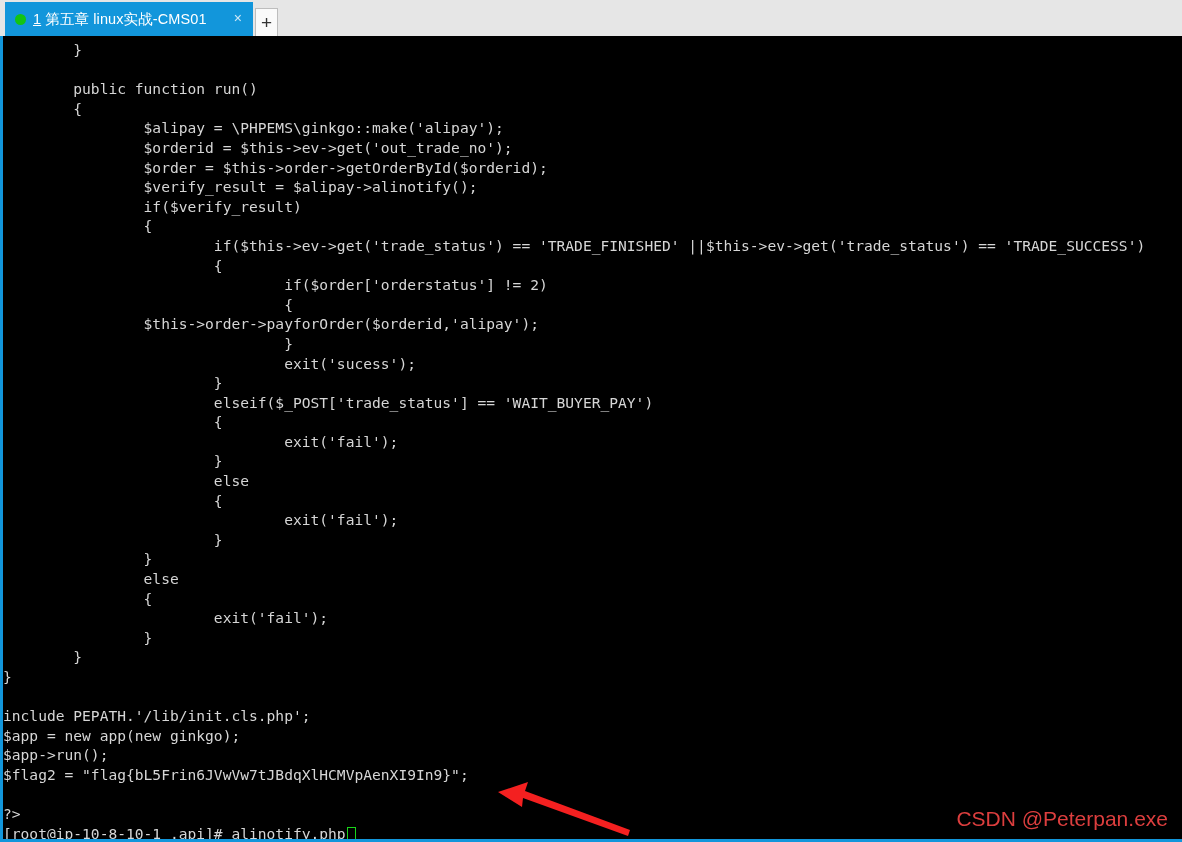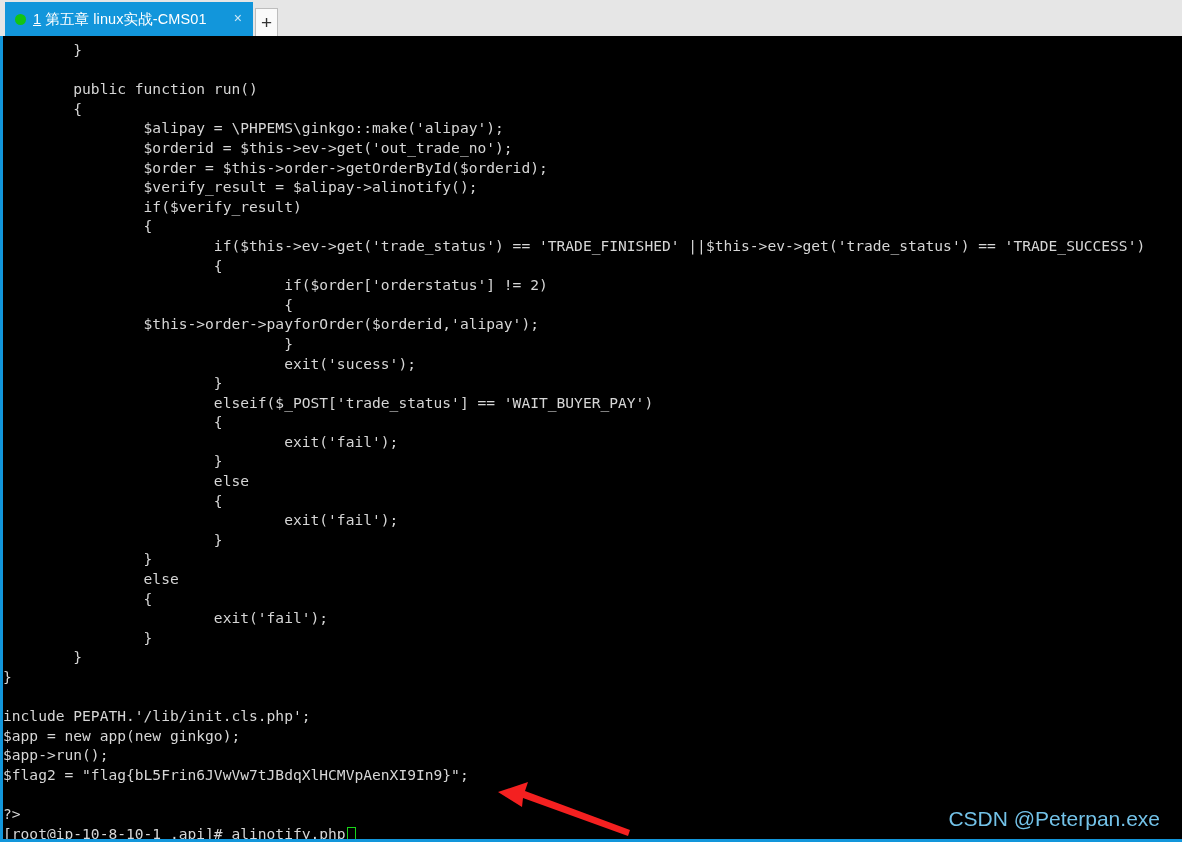--- a/index.html
+++ b/index.html
@@ -127,23 +127,23 @@
     left: 495px;
     top: 740px;
     width: 140px;
     height: 62px;
     pointer-events: none;
   }
 
   
   .watermark {
     position: absolute;
-    right: 22px;
+    right: 14px;
     bottom: 8px;
-    color: #7dd3fc;
+    color: #ef4444;
     font-size: 21px;
     font-family: "Liberation Sans", sans-serif;
     opacity: .92;
     white-space: nowrap;
   }
 </style>
 </head>
 <body>
 
 <div id="app">

